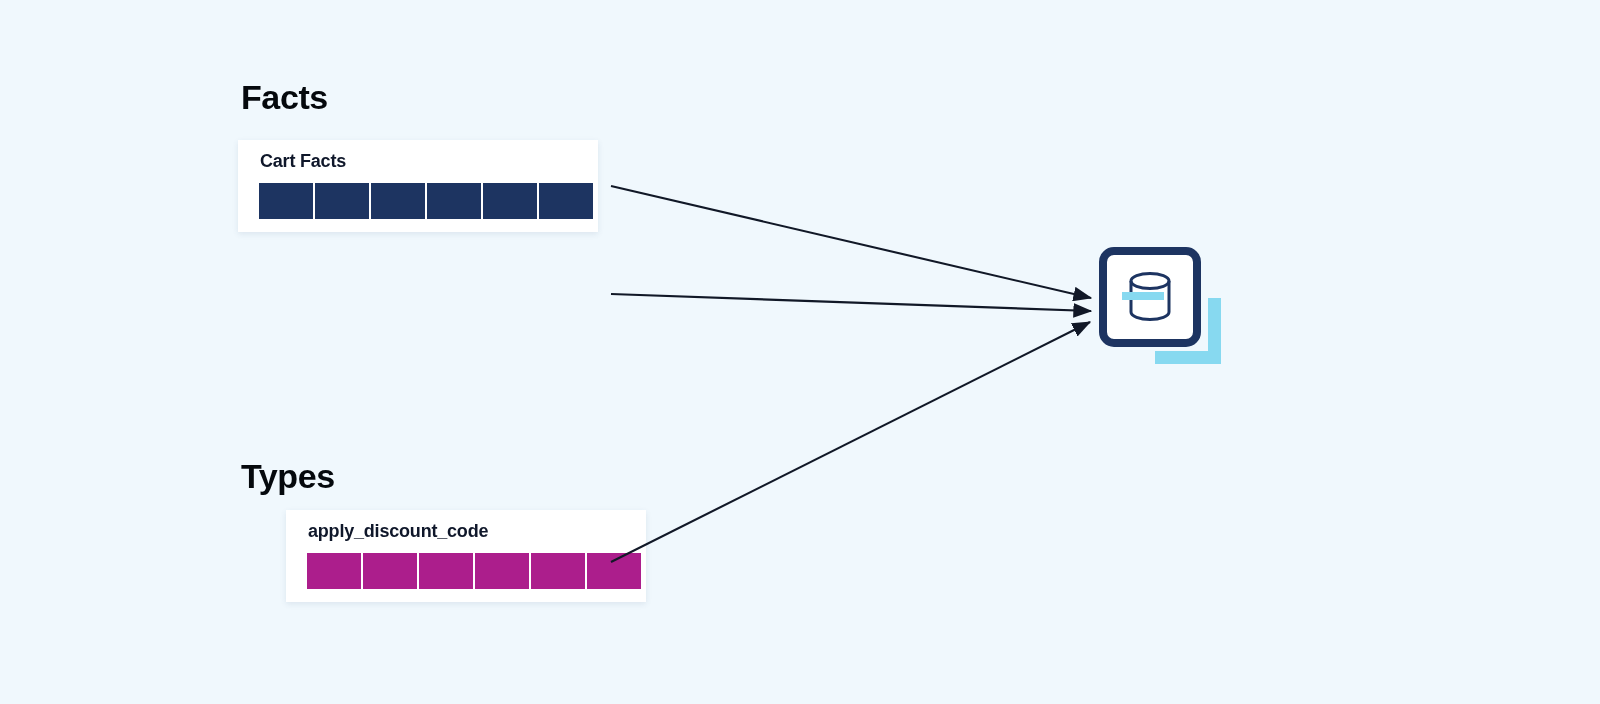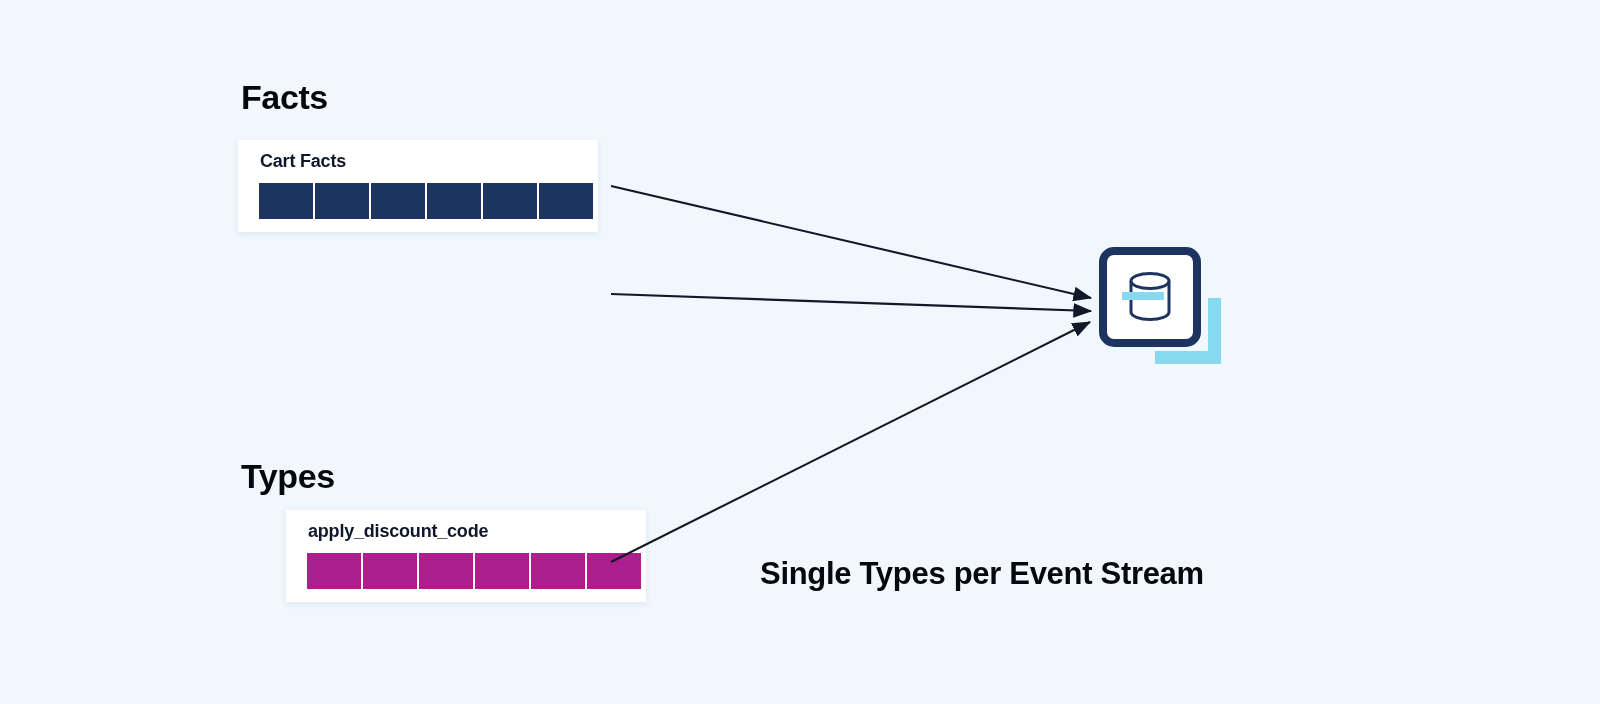--- a/index.html
+++ b/index.html
@@ -160,15 +160,14 @@
     <rect x="11" y="11" width="94" height="92" rx="11" ry="11" fill="#ffffff" stroke="#1d3461" stroke-width="8"></rect>
 
     <g fill="none" stroke="#1d3461" stroke-width="3">
       <ellipse cx="58" cy="41" rx="19" ry="7.5"></ellipse>
       <path d="M39,41 L39,72 A19,7.5 0 0 0 77,72 L77,41"></path>
     </g>
 
     <rect x="30" y="52" width="42" height="8" fill="#87d9f0"></rect>
   </svg>
 
-  <div id="caption">Single Types per Event Stream</div>
 
 </div>
 
 </body></html>

